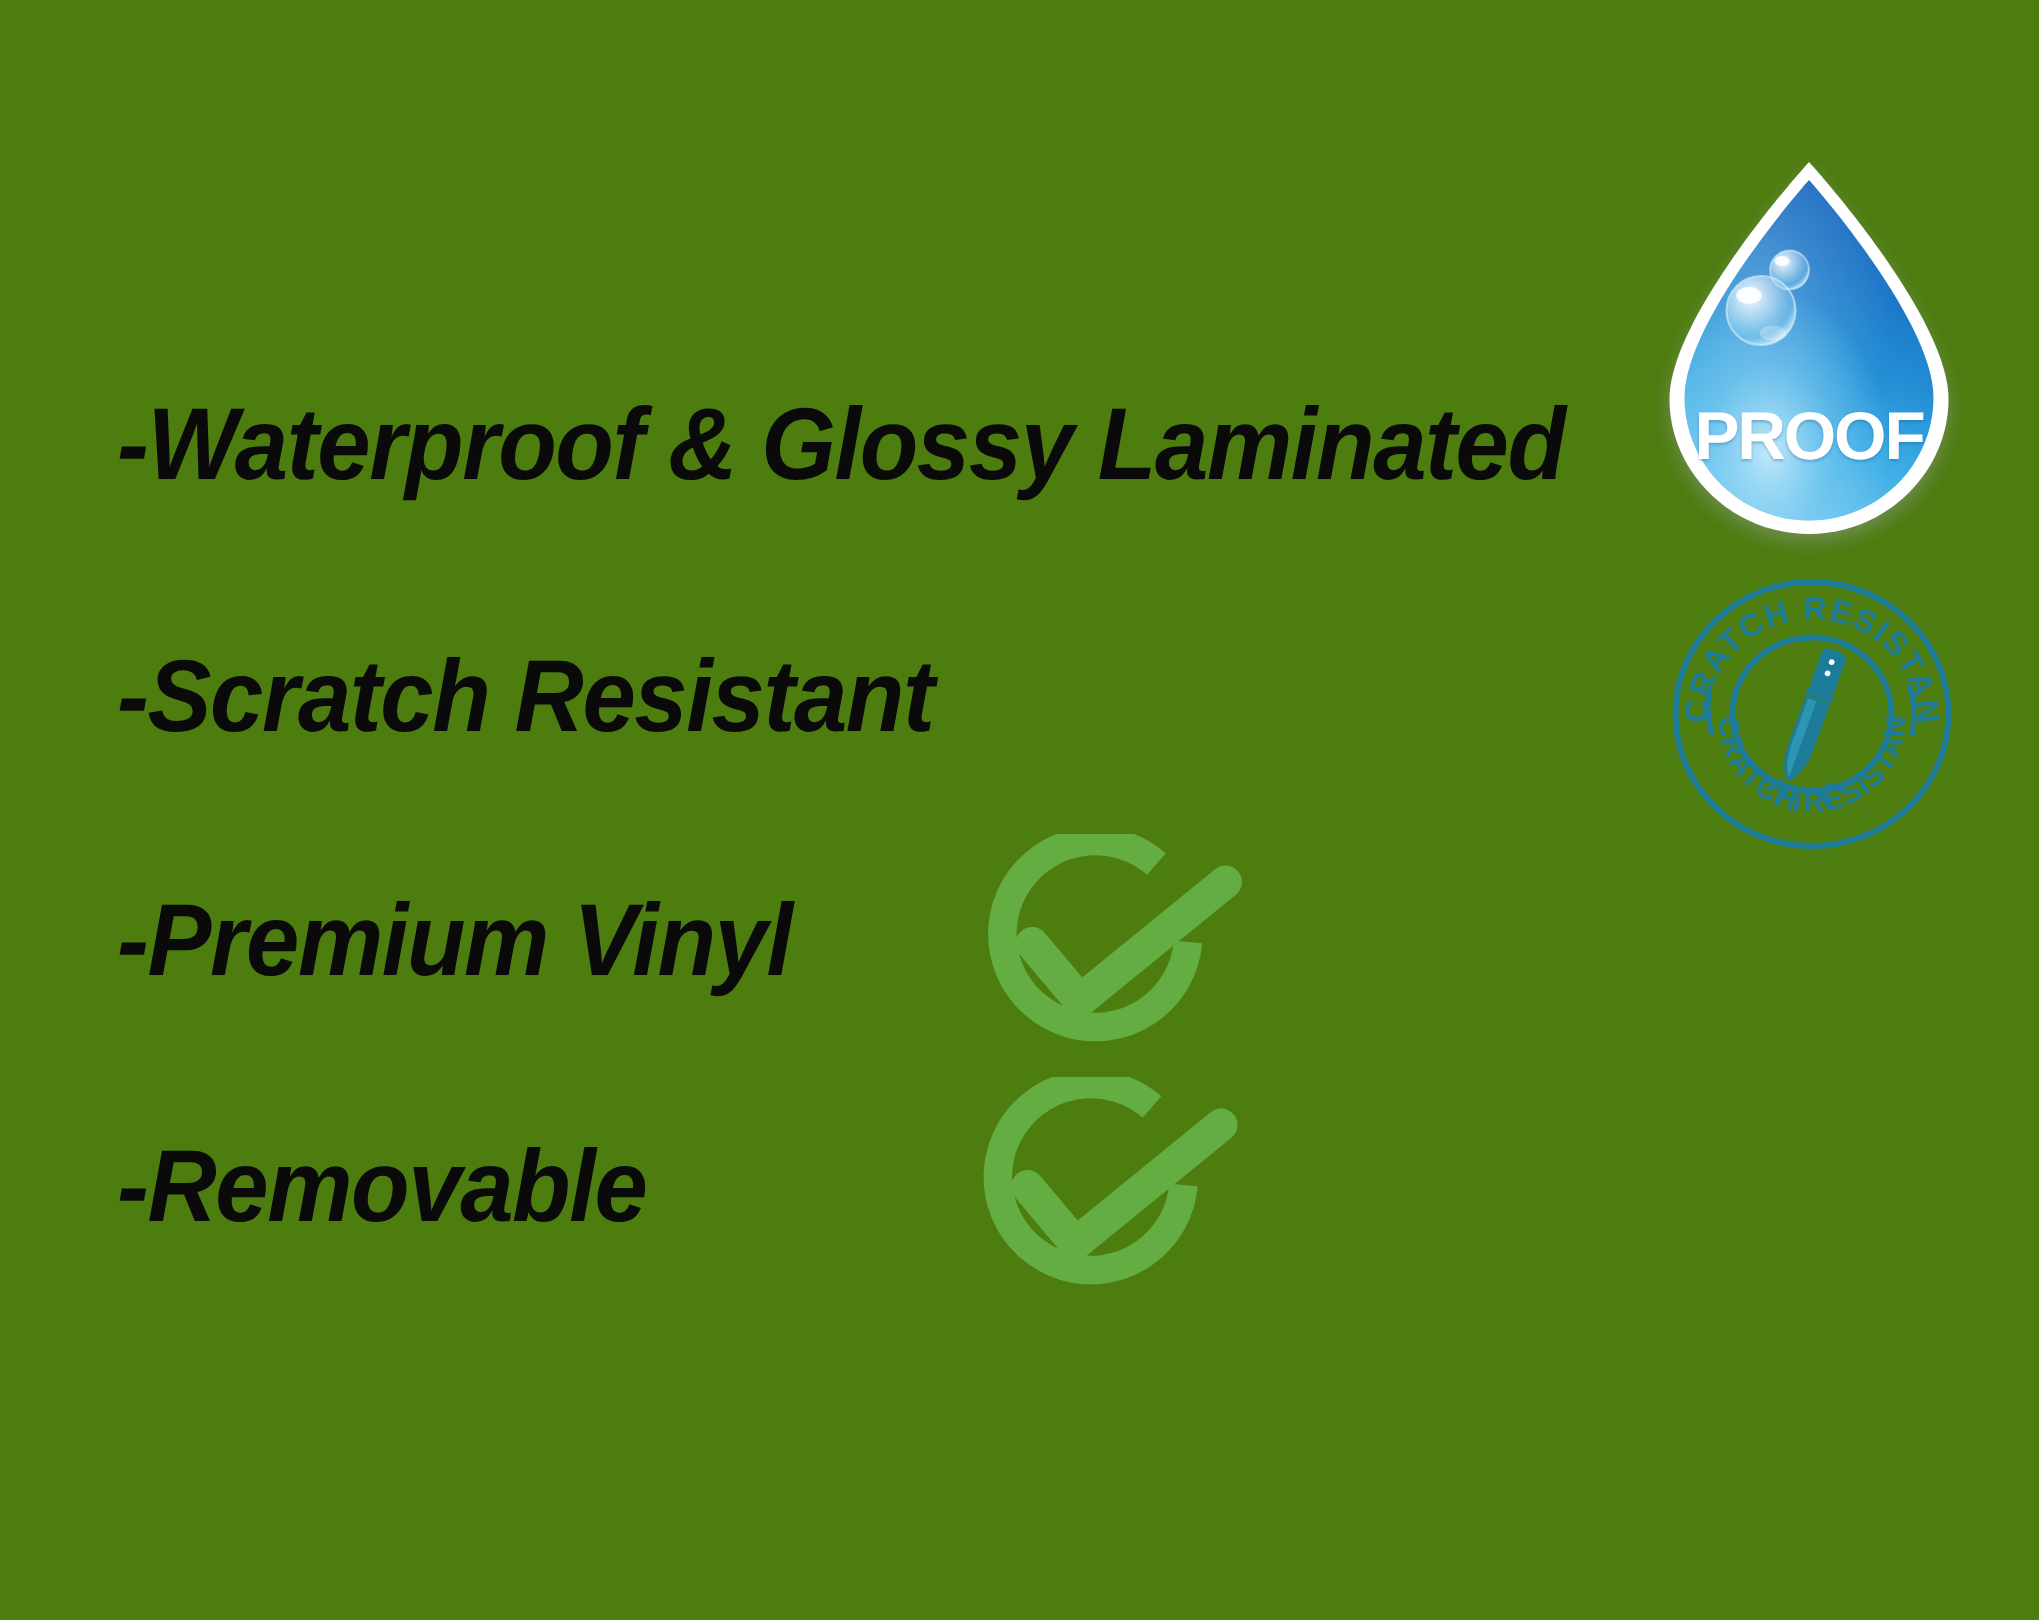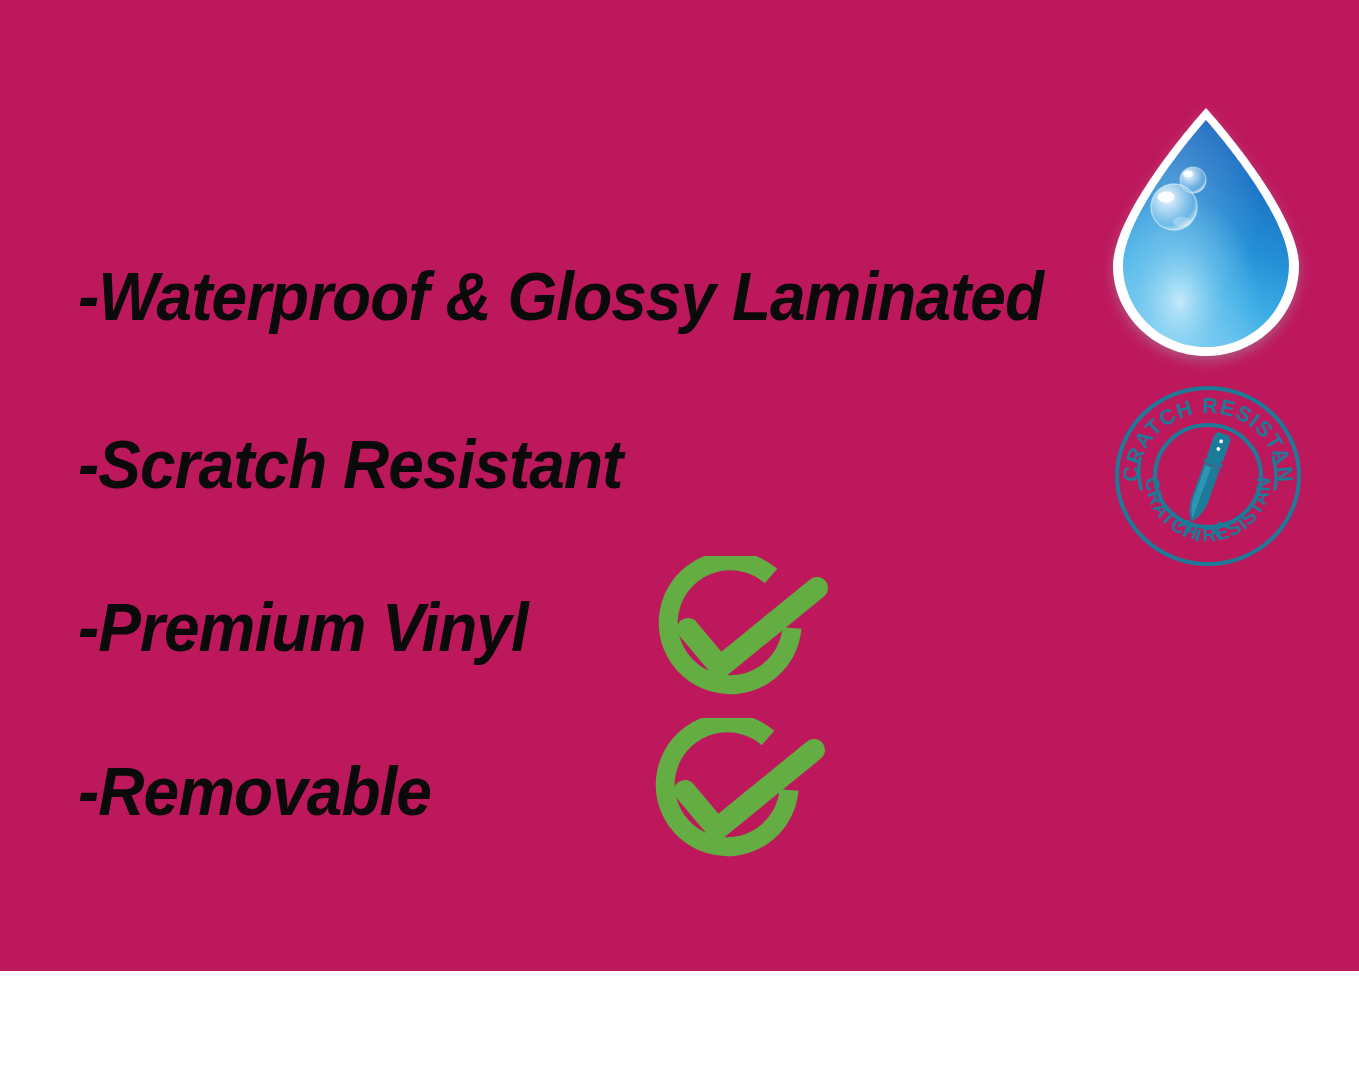--- a/index.html
+++ b/index.html
@@ -7,22 +7,22 @@
     margin: 0;
     padding: 0;
     background: #ffffff;
   }
   body {
     font-family: "Liberation Sans", sans-serif;
   }
   .canvas {
     position: relative;
     width: 1359px;
-    height: 971px;
-    background: #be185d;
+    height: 1080px;
+    background: #4d7c0f;
     overflow: hidden;
   }
 
   
   .feature-line {
     position: absolute;
     left: 78px;
     font-family: "Liberation Sans", sans-serif;
     font-weight: 700;
     font-style: italic;
@@ -174,20 +174,21 @@
 
       <circle cx="87" cy="74" r="13" fill="url(#bubbleGrad)" stroke="#dcf1fb" stroke-opacity="0.55" stroke-width="1.2"></circle>
       <ellipse cx="82" cy="68" rx="5" ry="3.4" fill="#ffffff" fill-opacity="0.85"></ellipse>
 
       <circle cx="68" cy="101" r="23" fill="url(#bubbleGrad)" stroke="#dcf1fb" stroke-opacity="0.6" stroke-width="1.4"></circle>
       <ellipse cx="60" cy="91" rx="8.5" ry="5.6" fill="#ffffff" fill-opacity="0.9"></ellipse>
       <ellipse cx="76" cy="116" rx="9" ry="5" fill="#ffffff" fill-opacity="0.28"></ellipse>
     </svg>
 
     <div class="droplet-text">
+      <div class="wp-word second">PROOF</div>
     </div>
   </div>
 
   <div class="scratch-badge">
     <svg viewBox="0 0 190 186" xmlns="http://www.w3.org/2000/svg">
       <defs>
         <path id="arcTop" d="M 25,100 A 70,68 0 0 1 165,100"></path>
         <path id="arcBottom" d="M 33,100 A 62,60 0 0 0 157,100"></path>
       </defs>
 

